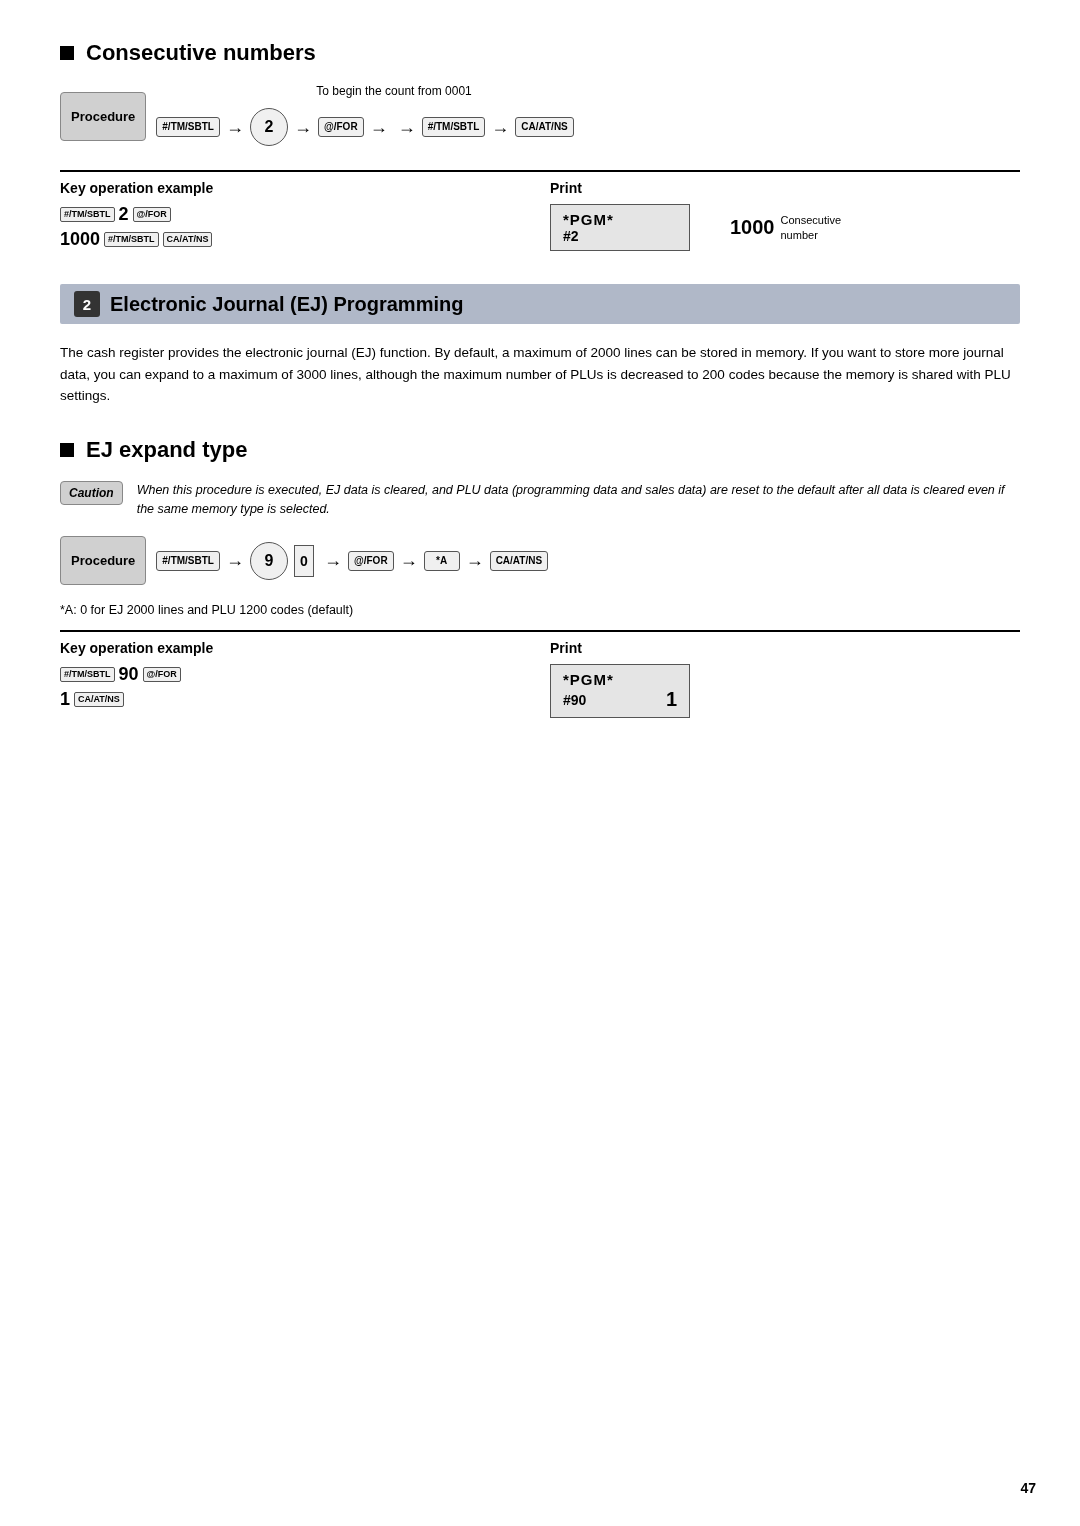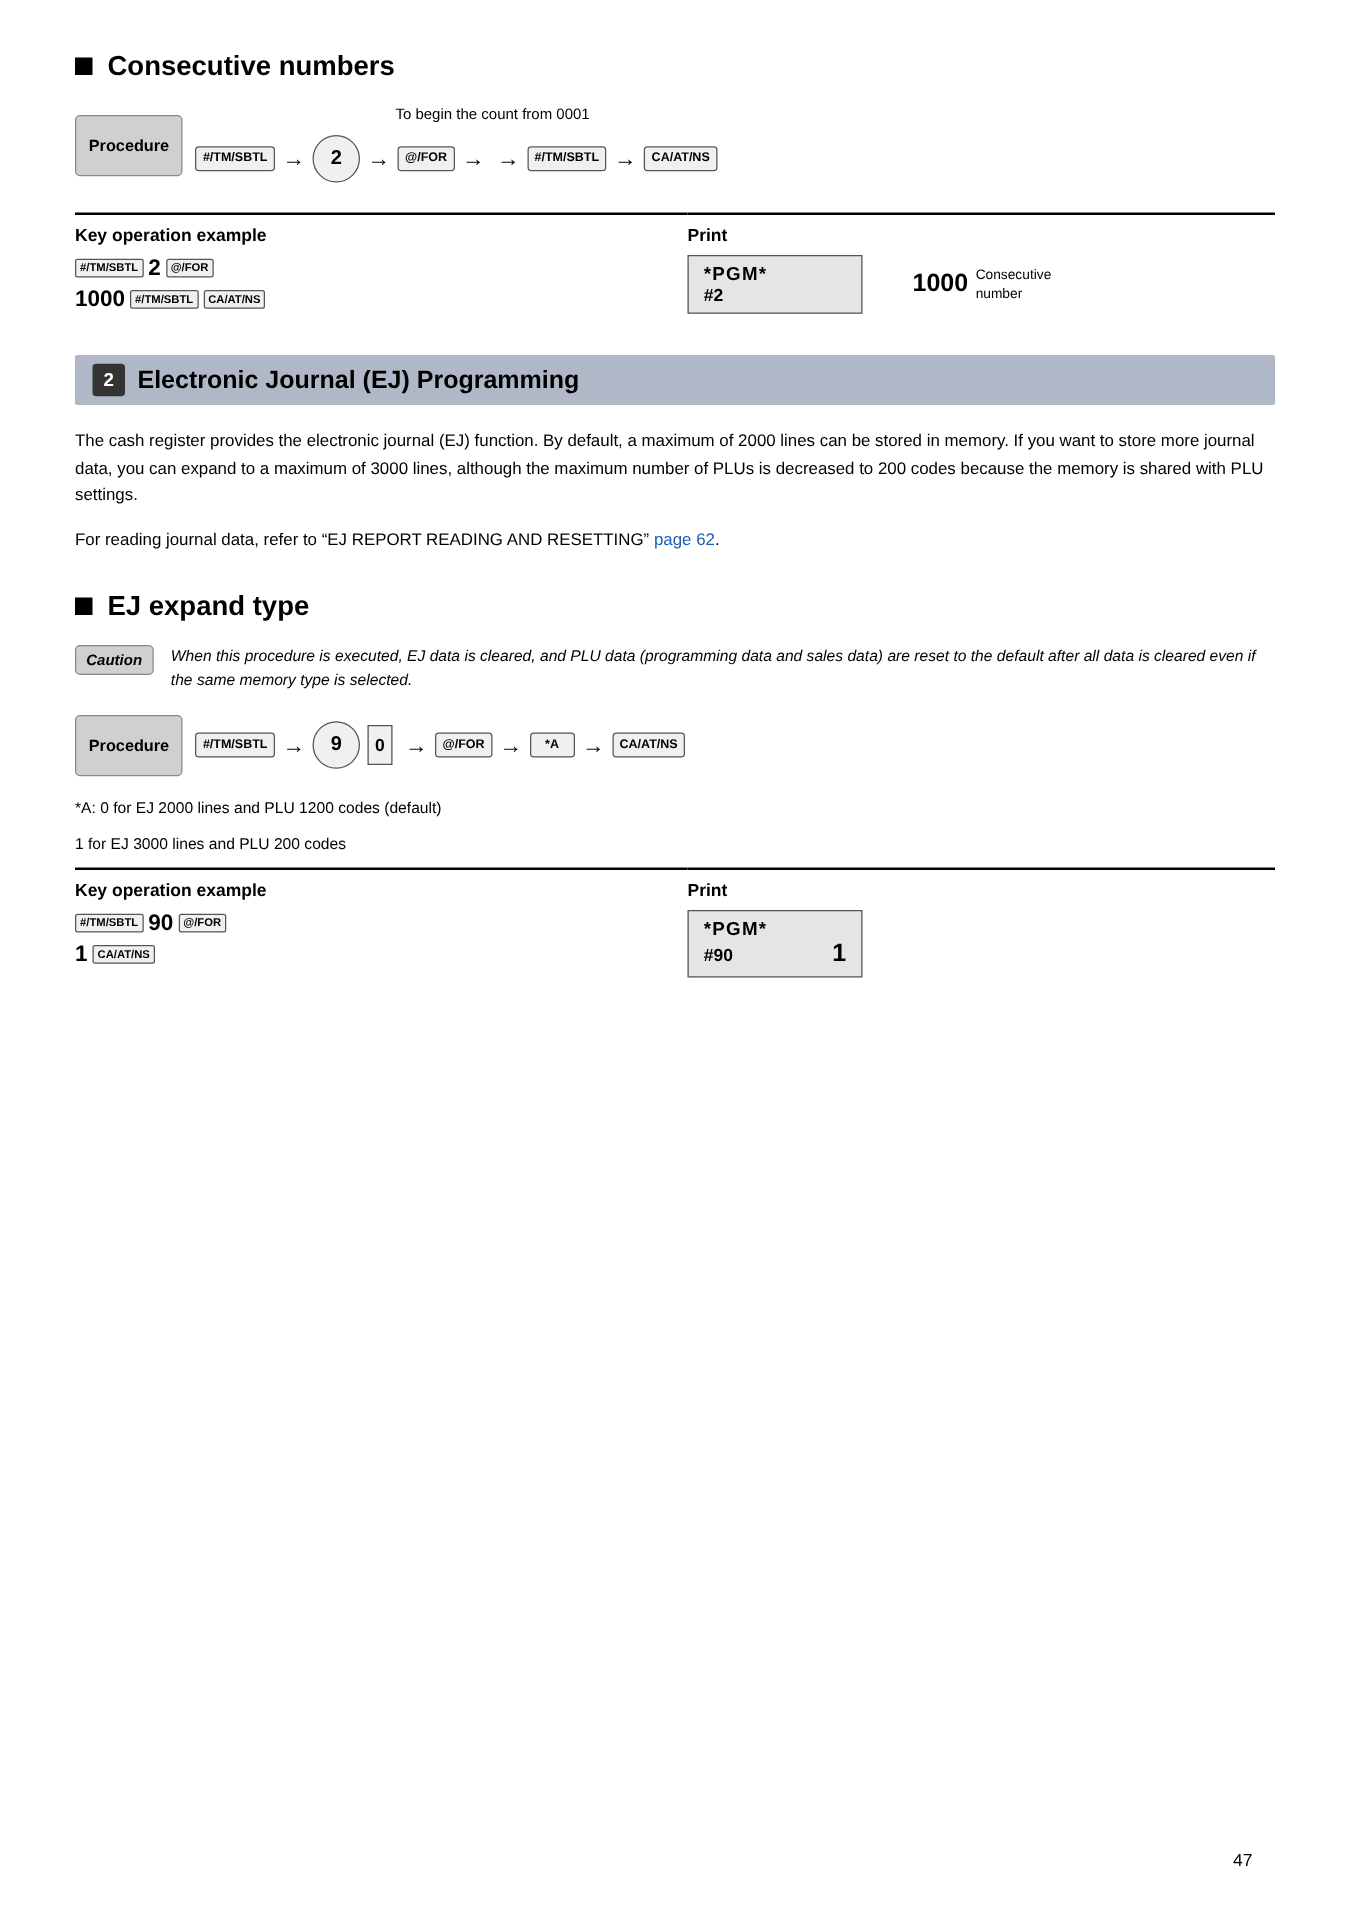--- a/index.html
+++ b/index.html
@@ -240,23 +240,23 @@
     .note-text {
       font-size: 12.5px;
       margin-bottom: 10px;
       line-height: 1.5;
     }
 
     
     .page-number {
       position: absolute;
       bottom: 30px;
-      right: 78px;
-      font-size: 14px;
-      font-weight: normal;
+      right: 44px;
+      font-size: 14px;
+      font-weight: bold;
     }
 
     .star { font-weight: bold; }
 
     .section-gap { margin-bottom: 30px; }
   </style>
 </head>
 <body>
 
 <div class="section-gap">
@@ -321,24 +321,20 @@
 
 <div class="section-gap">
   <div class="section-title-2">
     <span class="num-badge">2</span>
     <span>Electronic Journal (EJ) Programming</span>
   </div>
 
   <p class="body-text">The cash register provides the electronic journal (EJ) function.  By default, a maximum of 2000 lines can be stored in memory.  If you want to store more journal data, you can expand to a maximum of 3000 lines, although the maximum number of PLUs is decreased to 200 codes because the memory is shared with PLU settings.</p>
 
 
-  <p class="body-text">
-    <span>For reading journal data, refer to “EJ REPORT READING AND RESETTING”</span>
-    <a href="#">page 62</a><span>.</span>
-  </p>
 </div>
 
 <div>
   <div class="section-title-1">
     <span class="black-square"></span>
     <span>EJ expand type</span>
   </div>
 
   <div class="caution-block">
     <span class="caution-badge">Caution</span>
@@ -355,21 +351,20 @@
       <span class="arrow">→</span>
       <span class="key-btn">@/FOR</span>
       <span class="arrow">→</span>
       <span class="key-btn">*A</span>
       <span class="arrow">→</span>
       <span class="key-btn">CA/AT/NS</span>
     </div>
   </div>
 
   <div class="note-text">*A: 0 for EJ 2000 lines and PLU 1200 codes (default)</div>
-  <div class="note-text">    1 for EJ 3000 lines and PLU 200 codes</div>
 
   <div class="op-print-row">
     <div class="op-col">
       <div class="col-header">Key operation example</div>
       <div class="op-line">
         <span class="small-key">#/TM/SBTL</span>
         <span class="op-big">90</span>
         <span class="small-key">@/FOR</span>
       </div>
       <div class="op-line">

